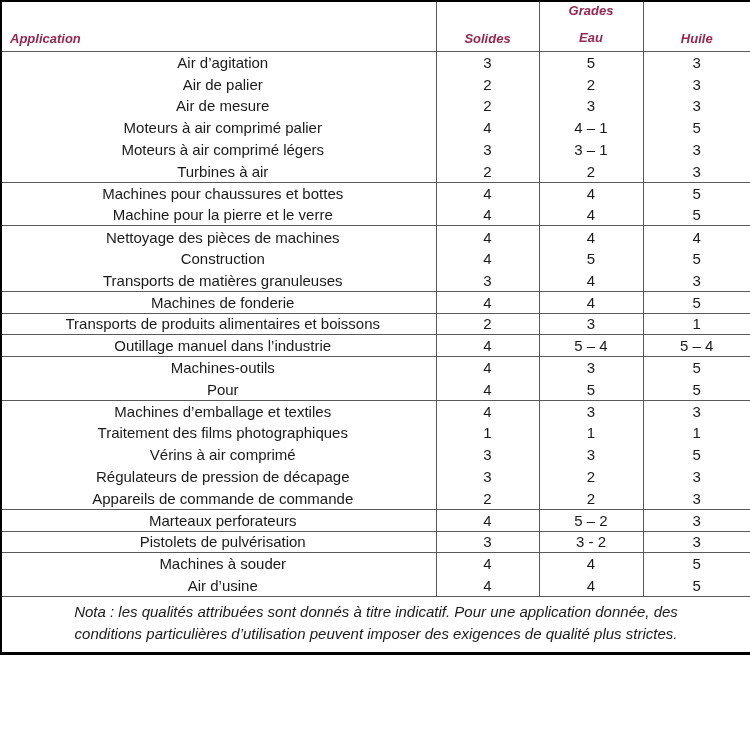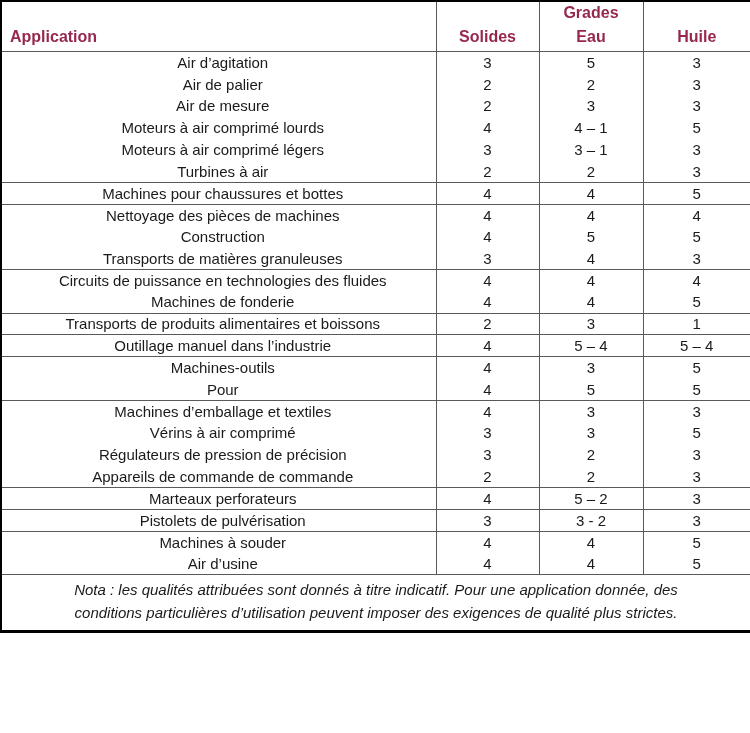--- a/index.html
+++ b/index.html
@@ -27,24 +27,25 @@
   col.c-app { width: 435px; }
   col.c-sol { width: 103px; }
   col.c-eau { width: 104px; }
   col.c-hui { width: 108px; }
 
   thead th {
     height: 46px;
     vertical-align: bottom;
     padding: 2px 0 5px 0;
     color: var(--header-text);
-    font-size: 16px;
+    font-size: 13px;
     font-weight: 700;
     border-bottom: 1px solid var(--grid);
     text-align: center;
+    font-style: italic;
   }
   thead th.app {
     text-align: left;
     padding-left: 8px;
   }
   th + th, td + td { border-left: 1px solid var(--grid); }
 
   .hdr-stack { display: flex; flex-direction: column; justify-content: space-between; height: 42px; }
   .hdr-stack div { line-height: 1.15; }
 
@@ -109,21 +110,21 @@
           <td class="val">2</td>
           <td class="val">3</td>
         </tr>
         <tr>
           <td class="app">Air de mesure</td>
           <td class="val">2</td>
           <td class="val">3</td>
           <td class="val">3</td>
         </tr>
         <tr>
-          <td class="app">Moteurs à air comprimé lourds</td>
+          <td class="app">Moteurs à air comprimé palier</td>
           <td class="val">4</td>
           <td class="val">4 – 1</td>
           <td class="val">5</td>
         </tr>
         <tr>
           <td class="app">Moteurs à air comprimé légers</td>
           <td class="val">3</td>
           <td class="val">3 – 1</td>
           <td class="val">3</td>
         </tr>
@@ -134,20 +135,26 @@
           <td class="val">3</td>
         </tr>
       </tbody>
       <tbody class="group">
         <tr>
           <td class="app">Machines pour chaussures et bottes</td>
           <td class="val">4</td>
           <td class="val">4</td>
           <td class="val">5</td>
         </tr>
+        <tr>
+          <td class="app">Machine pour la pierre et le verre</td>
+          <td class="val">4</td>
+          <td class="val">4</td>
+          <td class="val">5</td>
+        </tr>
       </tbody>
       <tbody class="group">
         <tr>
           <td class="app">Nettoyage des pièces de machines</td>
           <td class="val">4</td>
           <td class="val">4</td>
           <td class="val">4</td>
         </tr>
         <tr>
           <td class="app">Construction</td>
@@ -156,26 +163,20 @@
           <td class="val">5</td>
         </tr>
         <tr>
           <td class="app">Transports de matières granuleuses</td>
           <td class="val">3</td>
           <td class="val">4</td>
           <td class="val">3</td>
         </tr>
       </tbody>
       <tbody class="group">
-        <tr>
-          <td class="app">Circuits de puissance en technologies des fluides</td>
-          <td class="val">4</td>
-          <td class="val">4</td>
-          <td class="val">4</td>
-        </tr>
         <tr>
           <td class="app">Machines de fonderie</td>
           <td class="val">4</td>
           <td class="val">4</td>
           <td class="val">5</td>
         </tr>
       </tbody>
       <tbody class="group">
         <tr>
           <td class="app">Transports de produits alimentaires et boissons</td>
@@ -207,27 +208,33 @@
         </tr>
       </tbody>
       <tbody class="group">
         <tr>
           <td class="app">Machines d’emballage et textiles</td>
           <td class="val">4</td>
           <td class="val">3</td>
           <td class="val">3</td>
         </tr>
         <tr>
+          <td class="app">Traitement des films photographiques</td>
+          <td class="val">1</td>
+          <td class="val">1</td>
+          <td class="val">1</td>
+        </tr>
+        <tr>
           <td class="app">Vérins à air comprimé</td>
           <td class="val">3</td>
           <td class="val">3</td>
           <td class="val">5</td>
         </tr>
         <tr>
-          <td class="app">Régulateurs de pression de précision</td>
+          <td class="app">Régulateurs de pression de décapage</td>
           <td class="val">3</td>
           <td class="val">2</td>
           <td class="val">3</td>
         </tr>
         <tr>
           <td class="app">Appareils de commande de commande</td>
           <td class="val">2</td>
           <td class="val">2</td>
           <td class="val">3</td>
         </tr>

